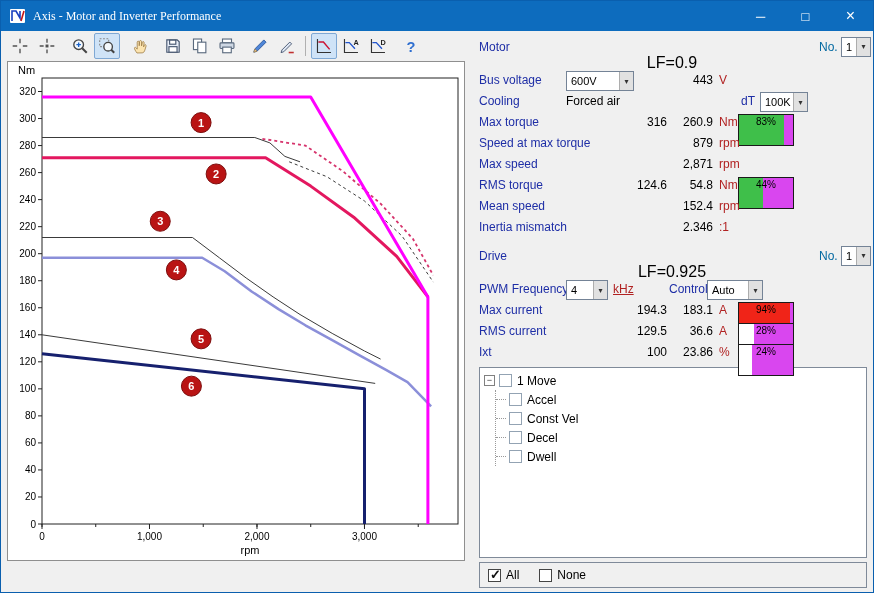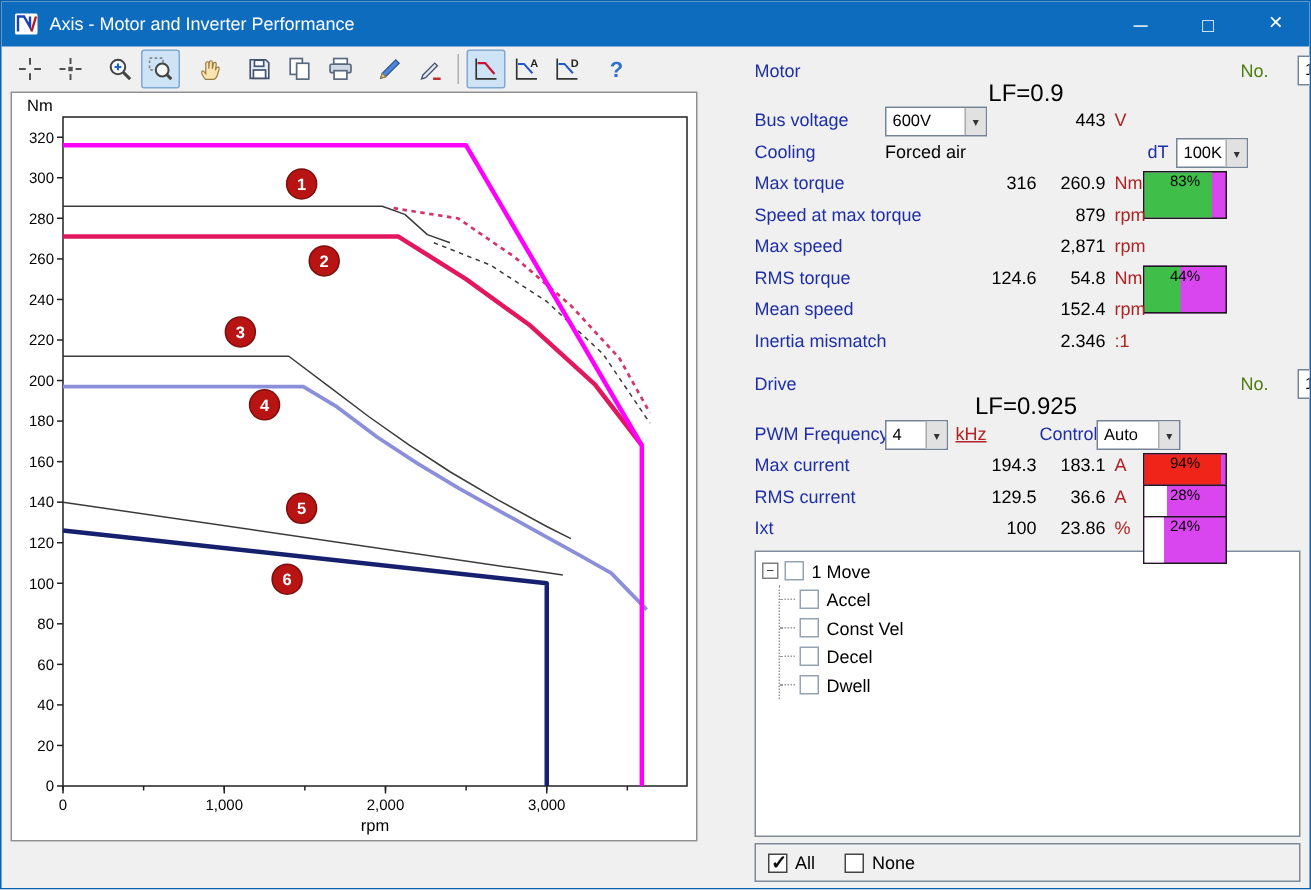--- a/index.html
+++ b/index.html
@@ -2,47 +2,47 @@
 <html><head>
 <meta charset="utf-8">
 <style>
   * { box-sizing: border-box; margin: 0; padding: 0; }
   html,body { width:874px; height:593px; overflow:hidden; font-family:"Liberation Sans",sans-serif; }
   .window { width:874px; height:593px; border:1px solid #0a5fae; background:#f0f0f0; display:flex; flex-direction:column; overflow:hidden; }
 
   
   .titlebar { height:30px; background:#0d6cbe; display:flex; align-items:center; padding-left:8px; color:#fff; flex:none; }
   .appicon { width:18px; height:16px; margin-right:6px; display:inline-flex; }
-  .title { font-size:12px; }
+  .title { font-size:12px;font-family:Liberation Serif, serif; }
   .wbtns { margin-left:auto; display:flex; height:100%; }
   .wbtn { width:45px; height:100%; display:flex; align-items:center; justify-content:center; font-size:13px; color:#fff; cursor:default; }
   .wbtn.close { font-size:16px; }
 
   .content { flex:1; display:flex; min-height:0; }
 
   
   .left { width:470px; flex:none; display:flex; flex-direction:column; }
   .toolbar { height:30px; display:flex; align-items:center; padding:2px 6px; gap:1px; flex:none; }
   .tbtn { width:26px; height:26px; border:1px solid transparent; background:transparent; display:flex; align-items:center; justify-content:center; padding:0; border-radius:2px; }
   .tbtn.gap { margin-left:6px; }
   .tbtn.selected { background:#cfe3f7; border-color:#7fa8d4; }
   .ticon { display:flex; }
   .tsep { width:1px; height:20px; background:#b0b0b0; margin:0 4px; flex:none; }
   .chartpanel { width:458px; height:500px; margin:0 4px 0 6px; background:#fff; border:1px solid #8f8f8f; flex:none; }
   #chart { display:block; }
   #chart text { font-family:"Liberation Sans",sans-serif; }
 
   
-  .right { flex:1; padding:6px 6px 4px 8px; display:flex; flex-direction:column; font-size:12px; color:#000; min-width:0;margin-left:24px; }
+  .right { flex:1; padding:6px 6px 4px 8px; display:flex; flex-direction:column; font-size:12px; color:#000; min-width:0; }
   .lab { color:#1e2ea6; }
   .unit { color:#b12222; }
 
   .phead { position:relative; height:20px; line-height:20px; flex:none; }
   .phead .lab { position:absolute; left:0; }
-  .phead .no { position:absolute; left:324px; color:#4d7c0f; }
+  .phead .no { position:absolute; left:340px; color:#0369a1; }
   .phead .noc { position:absolute; left:362px; top:0; }
   .lfline { height:13px; line-height:12px; text-align:center; font-size:16px; flex:none; padding-right:2px; }
 
   .prow { position:relative; height:21px; line-height:21px; flex:none; }
   .prow .lab { position:absolute; left:0; white-space:nowrap; }
   .prow .va { position:absolute; left:87px; top:1px; }
   .prow .vatext { position:absolute; left:87px; }
   .prow .vb { position:absolute; left:118px; width:70px; text-align:right; }
   .prow .vc { position:absolute; left:190px; width:44px; text-align:right; }
   .prow .unit { position:absolute; left:240px; }

